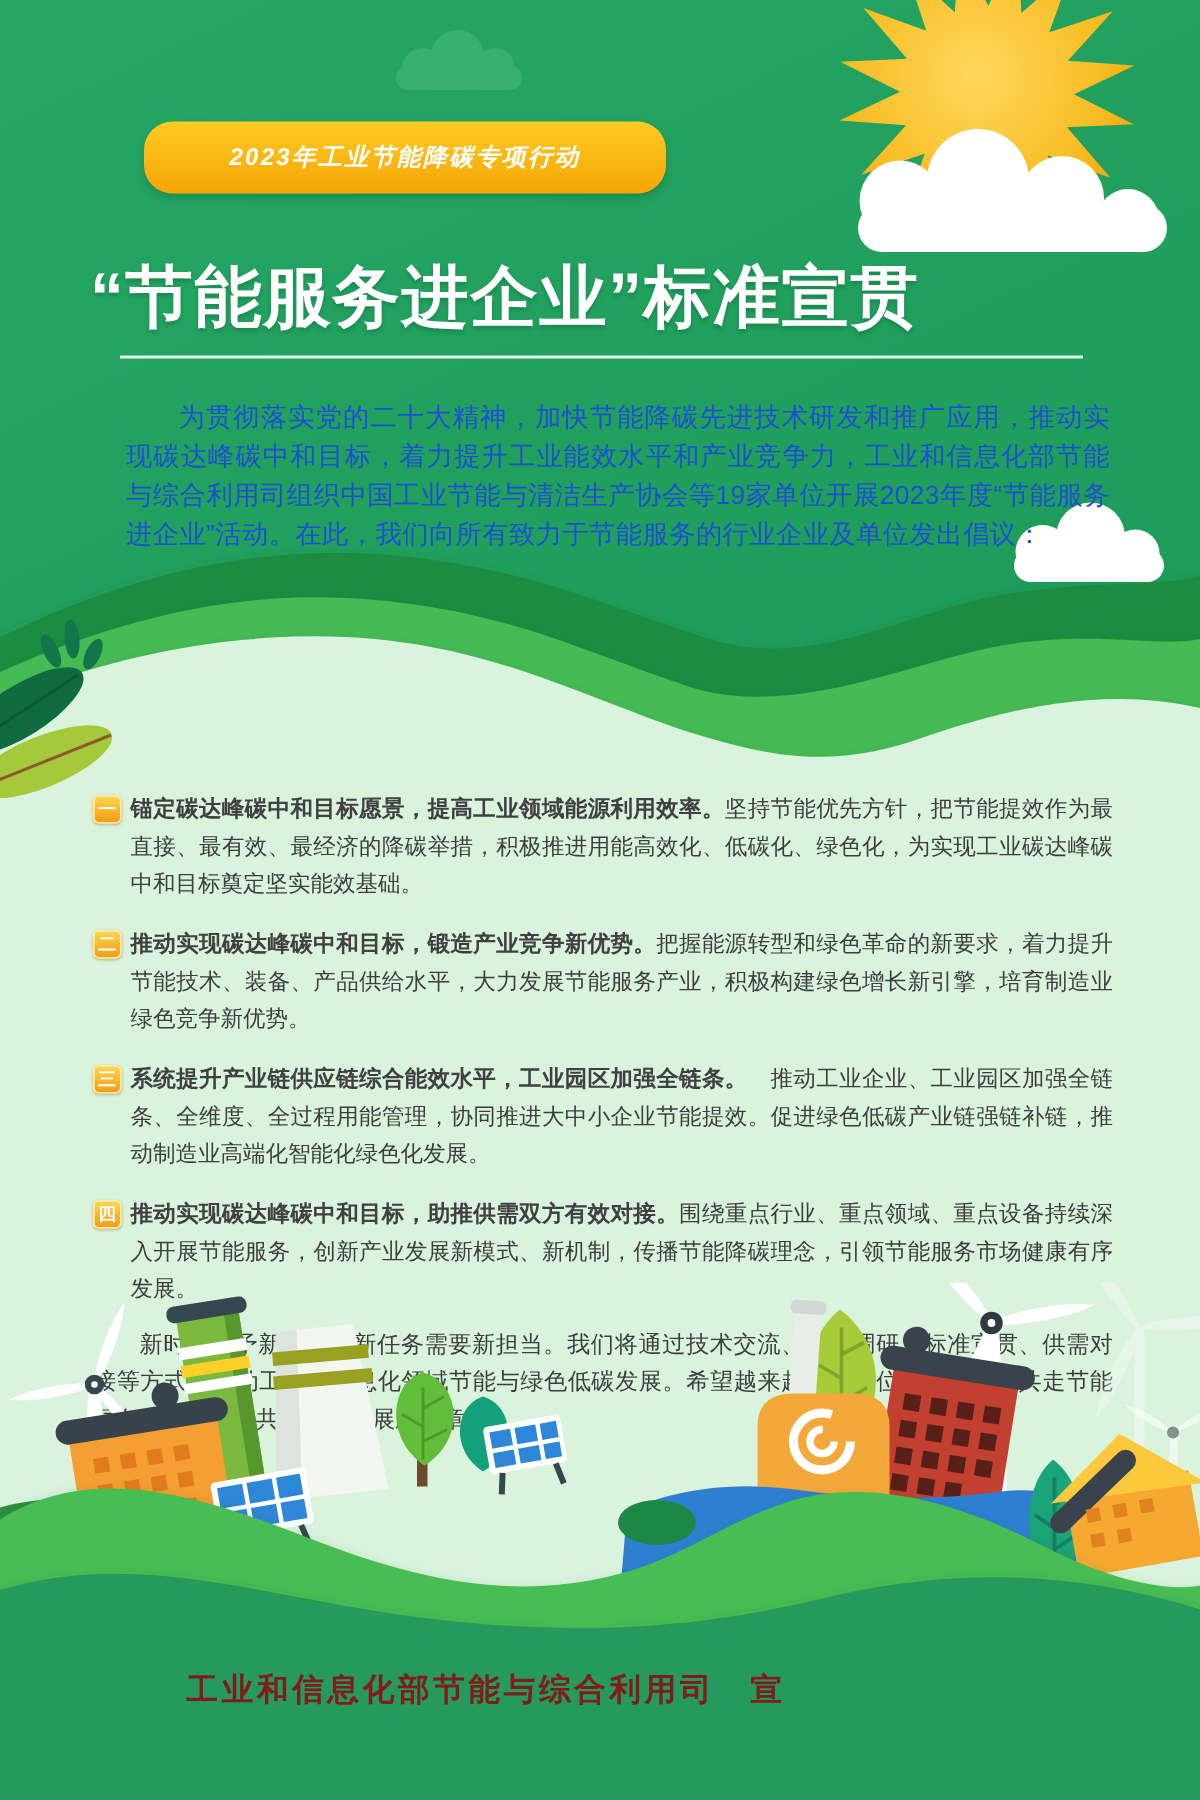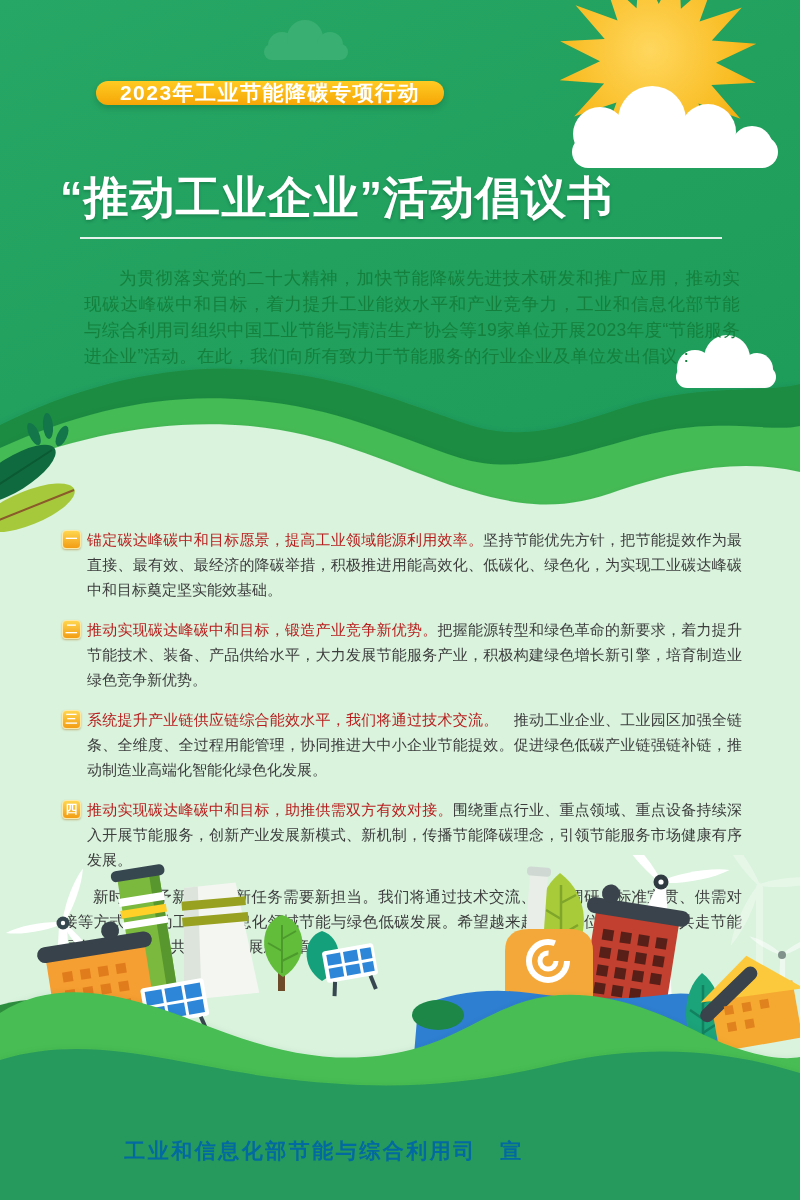--- a/index.html
+++ b/index.html
@@ -9,61 +9,61 @@
     -webkit-font-smoothing:antialiased;
   }
   
   .top-sky{position:absolute;top:0;left:0;width:800px;height:530px;
     background:linear-gradient(155deg,#27a765 0%,#21a05e 45%,#1b9a58 100%);}
   svg{display:block;}
   .sky-decor{position:absolute;top:0;left:0;width:800px;height:440px;}
   .cloud-right{position:absolute;top:330px;left:0;width:800px;height:80px;}
   
   .banner{
-    position:absolute;left:96px;top:81px;width:348px;height:24px;
+    position:absolute;left:96px;top:81px;width:348px;height:48px;
     border-radius:19px;
     background:linear-gradient(180deg,#ffcb22 0%,#f6a607 100%);
     box-shadow:0 3px 6px rgba(0,60,30,.22);
     display:flex;align-items:center;justify-content:center;
-    color:#ffffff;font-size:21px;font-weight:bold;letter-spacing:1.5px;
+    color:#ffffff;font-size:16px;font-weight:bold;letter-spacing:1.5px;font-style:italic;
   }
   .title{
     position:absolute;left:60px;top:168px;width:700px;
     color:#ffffff;font-size:45px;font-weight:900;letter-spacing:1px;
     white-space:nowrap;text-shadow:0 2px 3px rgba(0,70,35,.28);
   }
   .divider{position:absolute;left:80px;top:237px;width:642px;height:2px;
     background:rgba(255,255,255,.88);}
   .intro{
     position:absolute;left:84px;top:247px;width:656px;
-    color:#15803d;font-size:17.5px;line-height:26px;
+    color:#1d4ed8;font-size:17.5px;line-height:26px;
     text-align:justify;text-indent:2em;letter-spacing:.3px;
   }
   
   .waves{position:absolute;left:0;top:340px;width:800px;height:190px;}
   .leaf-decor{position:absolute;left:0;top:412px;width:170px;height:120px;}
   
   .list{position:absolute;left:62px;top:512px;width:680px;}
   .item{position:relative;padding-left:25px;margin-bottom:8px;
     font-size:15px;line-height:25px;text-align:justify;color:#3d3d3d;}
   .badge{
     position:absolute;left:0;top:3px;width:19px;height:19px;border-radius:4px;
     background:linear-gradient(180deg,#ffd54f 0%,#f29d14 100%);
     border:1px solid #ffe9a8;box-sizing:border-box;
     box-shadow:0 1px 2px rgba(170,100,0,.45);
     display:flex;align-items:center;justify-content:center;
     color:#fff;font-size:12px;font-weight:bold;
   }
-  .lead{color:#b91c1c;font-weight:normal;}
+  .lead{color:#404040;font-weight:bold;}
   .closing{margin-top:12px;padding-left:0;text-indent:2em;font-size:15.5px;}
   
   .scene{position:absolute;left:0;top:855px;width:800px;height:345px;}
   .signature{
-    position:absolute;left:0;top:1137px;width:648px;text-align:center;
-    color:#0369a1;font-size:21px;font-weight:bold;letter-spacing:2.5px;
+    position:absolute;left:0;top:1112px;width:648px;text-align:center;
+    color:#7f1d1d;font-size:21px;font-weight:bold;letter-spacing:2.5px;
   }
 </style>
 </head>
 <body>
 
 <div class="poster">
 
   <div class="top-sky"></div>
 
   <svg class="sky-decor" viewBox="0 0 800 440">
@@ -101,21 +101,21 @@
         <circle cx="727" cy="28" r="23"></circle>
       <circle cx="757" cy="39" r="16"></circle>
         <rect x="676" y="36" width="100" height="22" rx="11"></rect>
     </g>
   </svg>
 
   <div class="banner">
     <span>2023年工业节能降碳专项行动</span>
   </div>
 
-  <div class="title">“推动工业企业”活动倡议书</div>
+  <div class="title">“节能服务进企业”标准宣贯</div>
   <div class="divider"></div>
 
   <p class="intro">为贯彻落实党的二十大精神，加快节能降碳先进技术研发和推广应用，推动实现碳达峰碳中和目标，着力提升工业能效水平和产业竞争力，工业和信息化部节能与综合利用司组织中国工业节能与清洁生产协会等19家单位开展2023年度“节能服务进企业”活动。在此，我们向所有致力于节能服务的行业企业及单位发出倡议：</p>
 
   <svg class="waves" viewBox="0 0 800 190">
     <defs>
       <filter id="ds" x="-20%" y="-20%" width="140%" height="160%">
         <feDropShadow dx="0" dy="6" stdDeviation="5" flood-color="#0a4d26" flood-opacity="0.32"></feDropShadow>
       </filter>
     </defs>
@@ -140,21 +140,21 @@
     <p class="item">
       <span class="badge">一</span>
       <span class="lead">锚定碳达峰碳中和目标愿景，提高工业领域能源利用效率。</span><span>坚持节能优先方针，把节能提效作为最直接、最有效、最经济的降碳举措，积极推进用能高效化、低碳化、绿色化，为实现工业碳达峰碳中和目标奠定坚实能效基础。</span>
     </p>
     <p class="item">
       <span class="badge">二</span>
       <span class="lead">推动实现碳达峰碳中和目标，锻造产业竞争新优势。</span><span>把握能源转型和绿色革命的新要求，着力提升节能技术、装备、产品供给水平，大力发展节能服务产业，积极构建绿色增长新引擎，培育制造业绿色竞争新优势。</span>
     </p>
     <p class="item">
       <span class="badge">三</span>
-      <span class="lead">系统提升产业链供应链综合能效水平，我们将通过技术交流。</span><span>　推动工业企业、工业园区加强全链条、全维度、全过程用能管理，协同推进大中小企业节能提效。促进绿色低碳产业链强链补链，推动制造业高端化智能化绿色化发展。</span>
+      <span class="lead">系统提升产业链供应链综合能效水平，工业园区加强全链条。</span><span>　推动工业企业、工业园区加强全链条、全维度、全过程用能管理，协同推进大中小企业节能提效。促进绿色低碳产业链强链补链，推动制造业高端化智能化绿色化发展。</span>
     </p>
     <p class="item">
       <span class="badge">四</span>
       <span class="lead">推动实现碳达峰碳中和目标，助推供需双方有效对接。</span><span>围绕重点行业、重点领域、重点设备持续深入开展节能服务，创新产业发展新模式、新机制，传播节能降碳理念，引领节能服务市场健康有序发展。</span>
     </p>
     <p class="item closing">新时代赋予新使命，新任务需要新担当。我们将通过技术交流、实地调研、标准宣贯、供需对接等方式，推动工业和信息化领域节能与绿色低碳发展。希望越来越多的单位加入我们，共走节能绿色发展之路，共谱美丽发展新篇章。</p>
   </div>
 
   <svg class="scene" viewBox="0 0 800 345">
     <defs>

